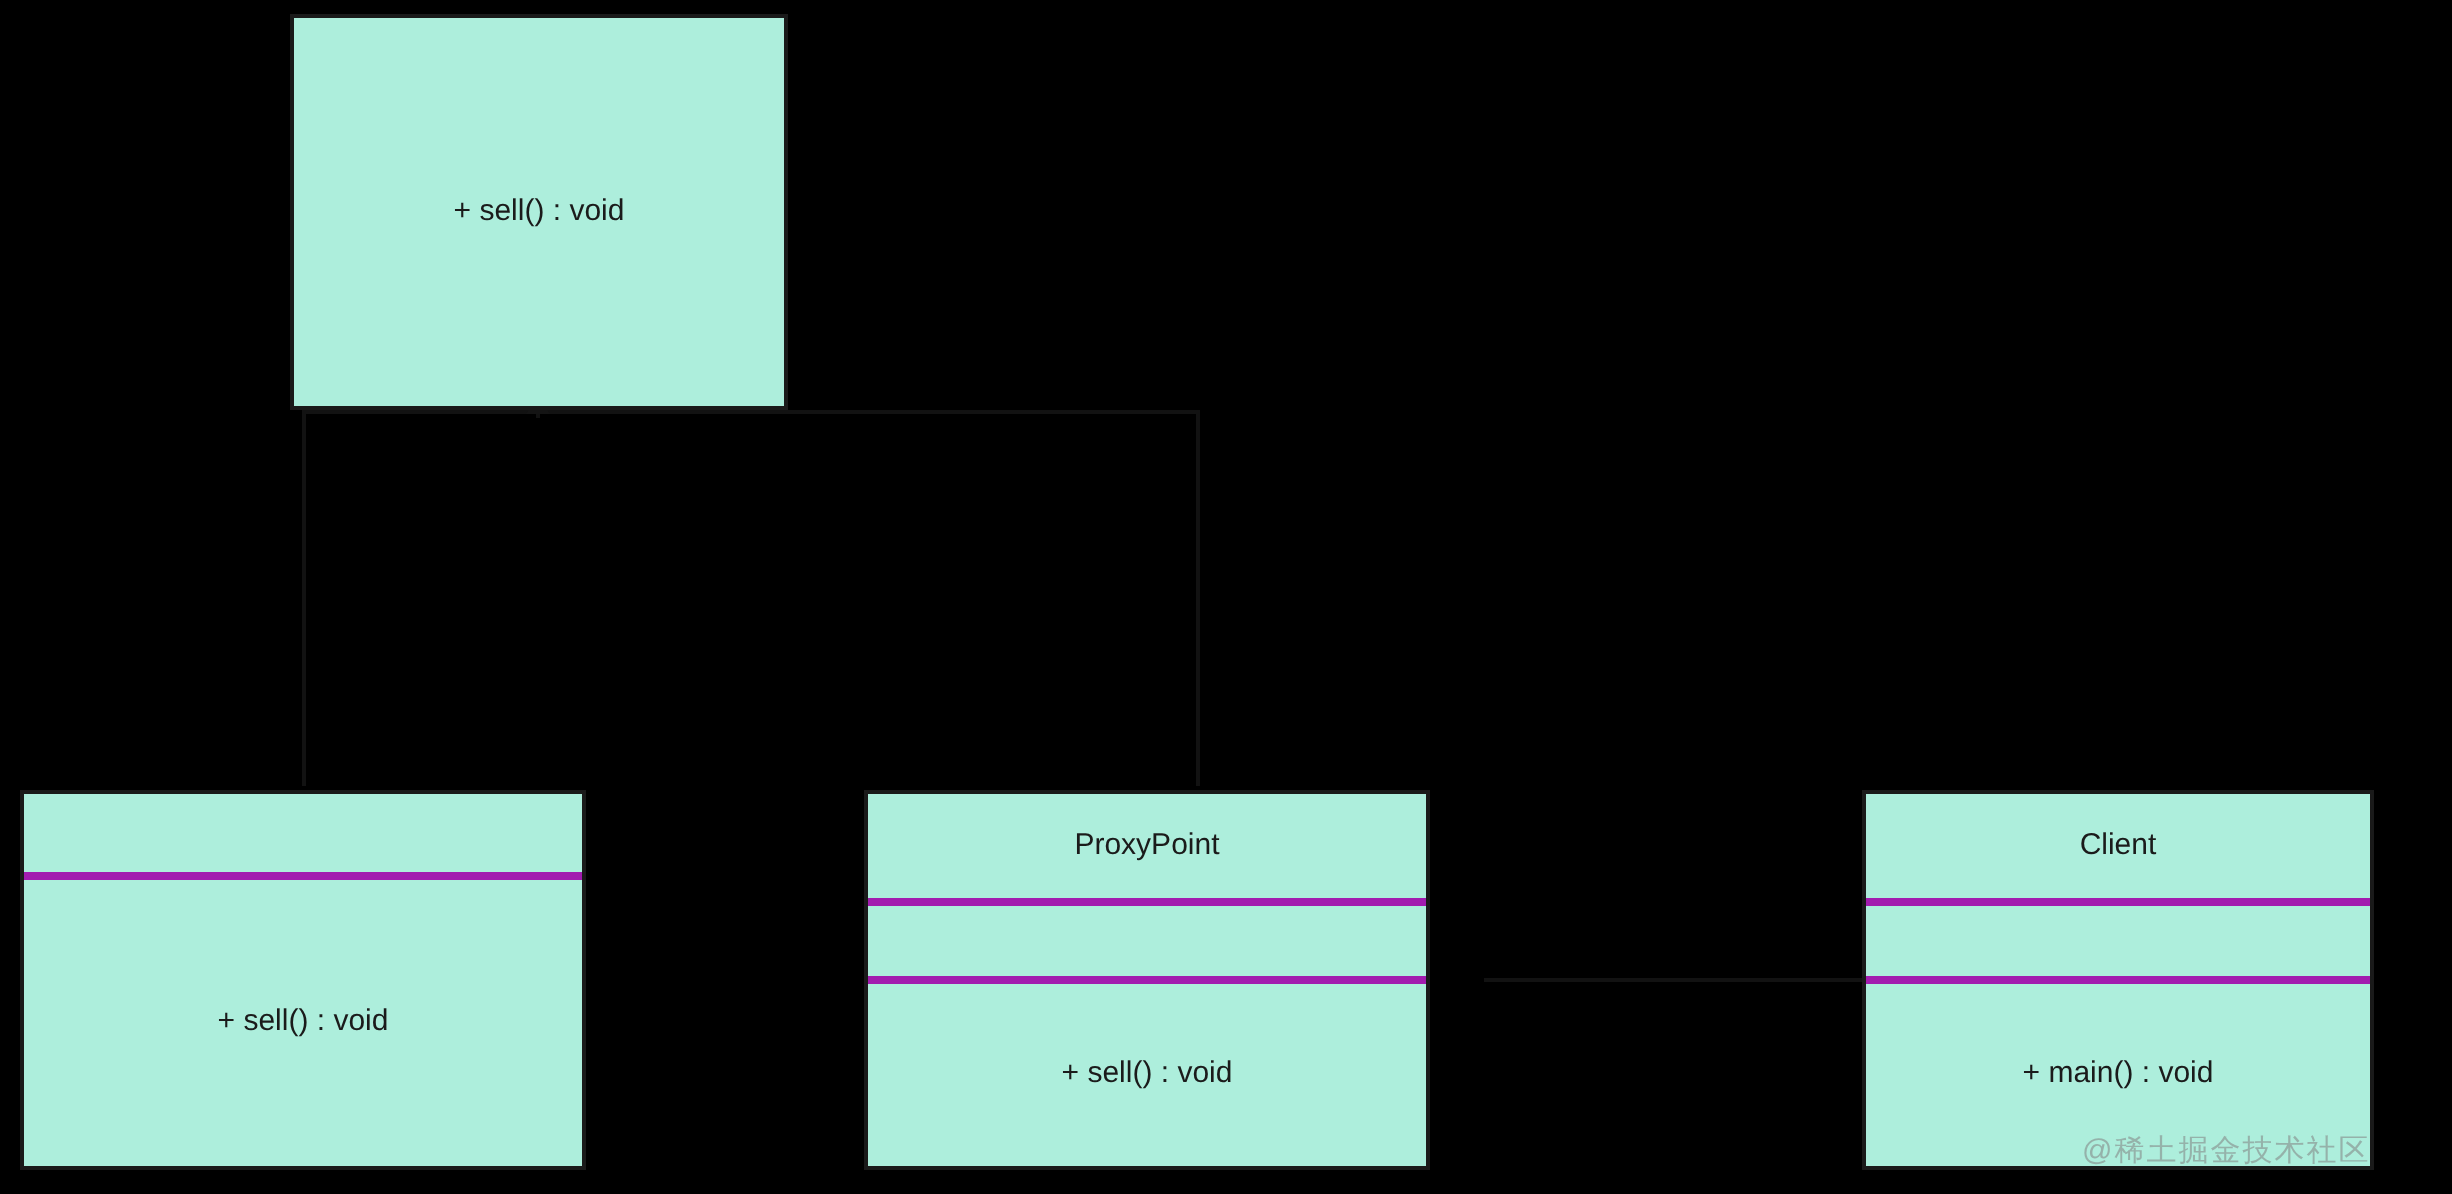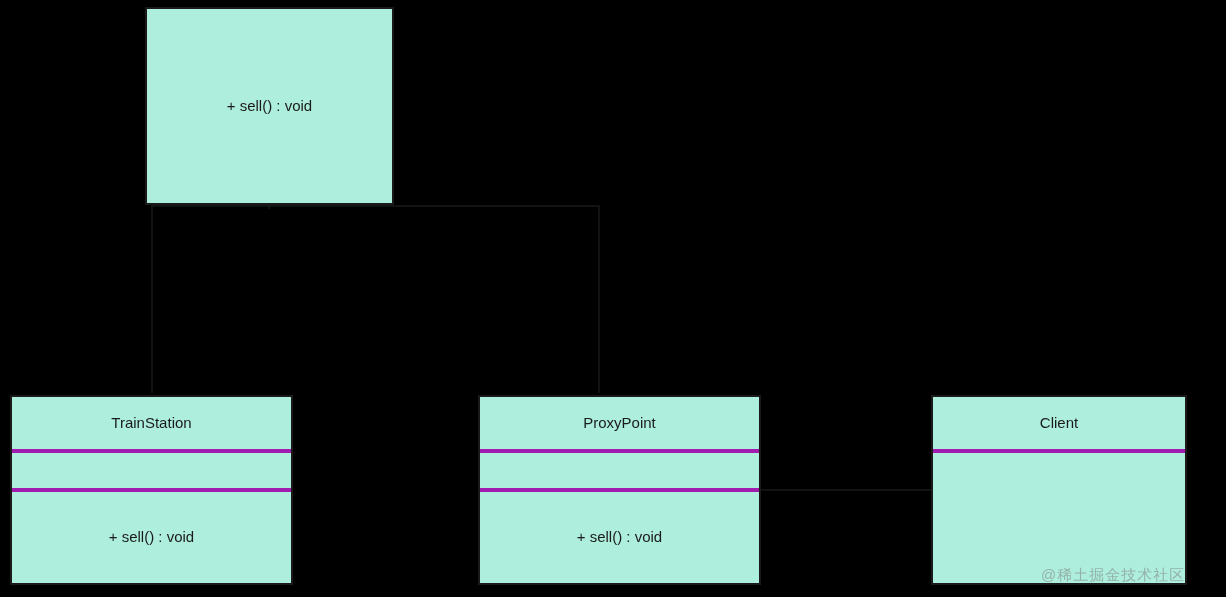--- a/index.html
+++ b/index.html
@@ -111,37 +111,35 @@
   <div class="connector" style="left:268px; top:205px; width:2px; height:4px;"></div>
   <div class="arrowhead-hollow" style="left:263px; top:198px;"></div>
 
   <div class="connector" style="left:742px; top:489px; width:190px; height:2px;"></div>
 
   <div class="uml-box" style="left:145px; top:7px; width:249px; height:198px;">
     <div class="compartment" style="flex:1;">+ sell() : void</div>
   </div>
 
   <div class="uml-box" style="left:10px; top:395px; width:283px; height:190px;">
-    <div class="compartment header" style="height:52px;">
-      <span class="cname">TrainStation</span>
-    </div>
     <div class="compartment" style="height:39px;"></div>
     <div class="compartment" style="flex:1;">+ sell() : void</div>
   </div>
 
-  <div class="uml-box" style="left:478px; top:395px; width:283px; height:190px;">
+  <div class="uml-box" style="left:432px; top:395px; width:283px; height:190px;">
     <div class="compartment header" style="height:52px;">
       <span class="cname">ProxyPoint</span>
     </div>
     <div class="compartment" style="height:39px;"></div>
     <div class="compartment" style="flex:1;">+ sell() : void</div>
   </div>
 
   <div class="uml-box" style="left:931px; top:395px; width:256px; height:190px;">
     <div class="compartment header" style="height:52px;">
       <span class="cname">Client</span>
     </div>
     <div class="compartment" style="height:39px;"></div>
+    <div class="compartment" style="flex:1;">+ main() : void</div>
   </div>
 
   <div class="watermark" style="left:1041px; top:566px;">@稀土掘金技术社区</div>
 
 </div>
 
 </body></html>

